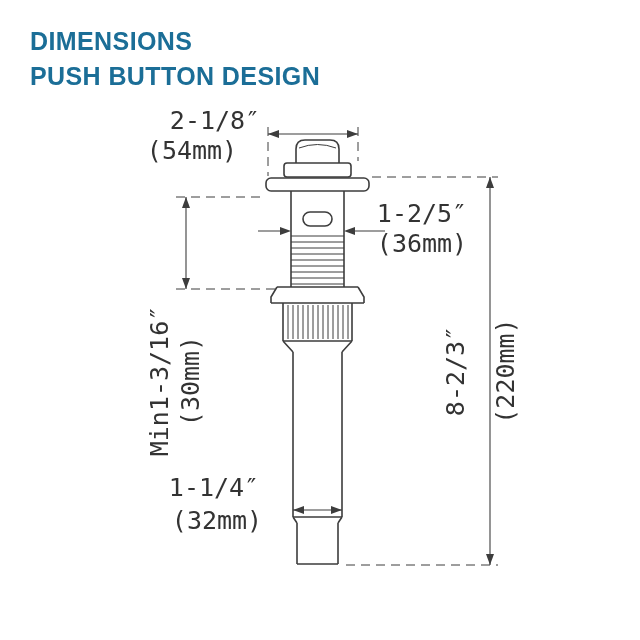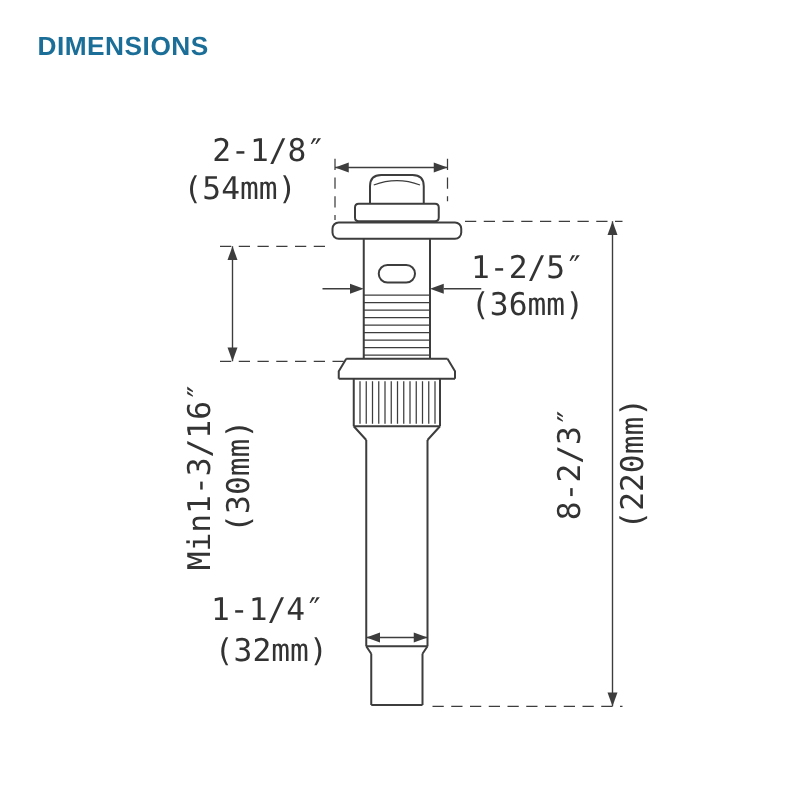--- a/index.html
+++ b/index.html
@@ -7,21 +7,21 @@
     position:relative;
     width:640px;height:640px;
     background:#ffffff;
     overflow:hidden;
     font-family:"Liberation Sans",sans-serif;
   }
   .header{
     position:absolute;
     left:30px;top:24px;
     font-weight:bold;
-    font-size:21px;
+    font-size:25px;
     letter-spacing:.4px;
     line-height:1.38;
     color:#1b6e97;
   }
   .header .line{display:block;}
   svg text{
     font-family:"DejaVu Sans Mono",monospace;
     font-size:25px;
     fill:#333333;
   }
@@ -31,20 +31,21 @@
   .ext{stroke:#3d3d3d;fill:none;stroke-width:1;stroke-dasharray:9 6;}
   .ah{fill:#3d3d3d;stroke:none;}
 </style>
 </head>
 <body>
 
 <div class="canvas">
 
   <div class="header">
     <span class="line">DIMENSIONS</span>
+    <span class="line">PUSH BUTTON DESIGN</span>
   </div>
 
   <svg width="640" height="640" viewBox="0 0 640 640">
 
     <g>
 
       <path class="obj" d="M296,163 L296,149 Q296,140 305,140 L330,140 Q339,140 339,149 L339,163"></path>
       <path class="thin" d="M299,148 Q317.5,141 336,148"></path>
 
       <path class="obj" d="M287,163 L348,163 M284,166 Q284,163 287,163 M284,166 L284,174 Q284,177 287,177 L348,177 Q351,177 351,174 L351,166 Q351,163 348,163"></path>

